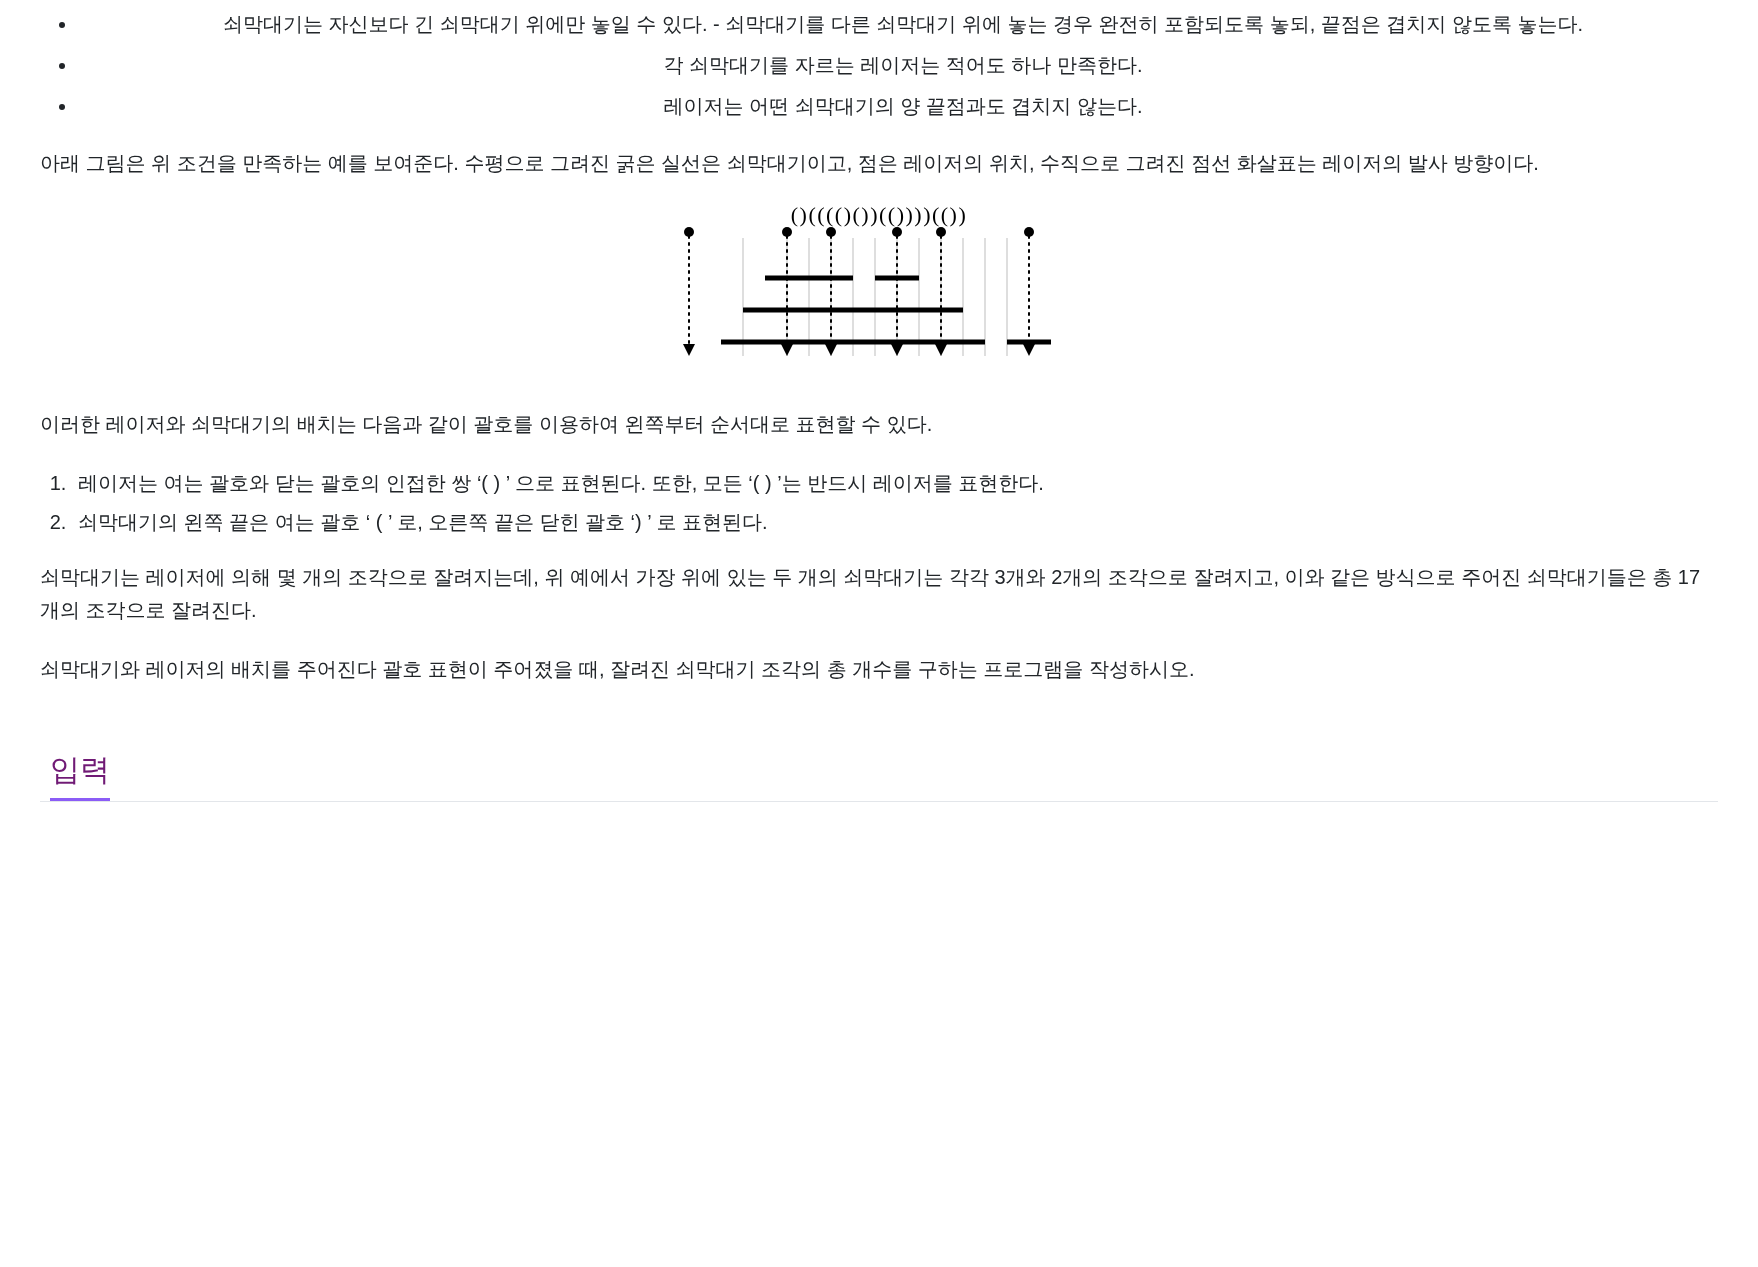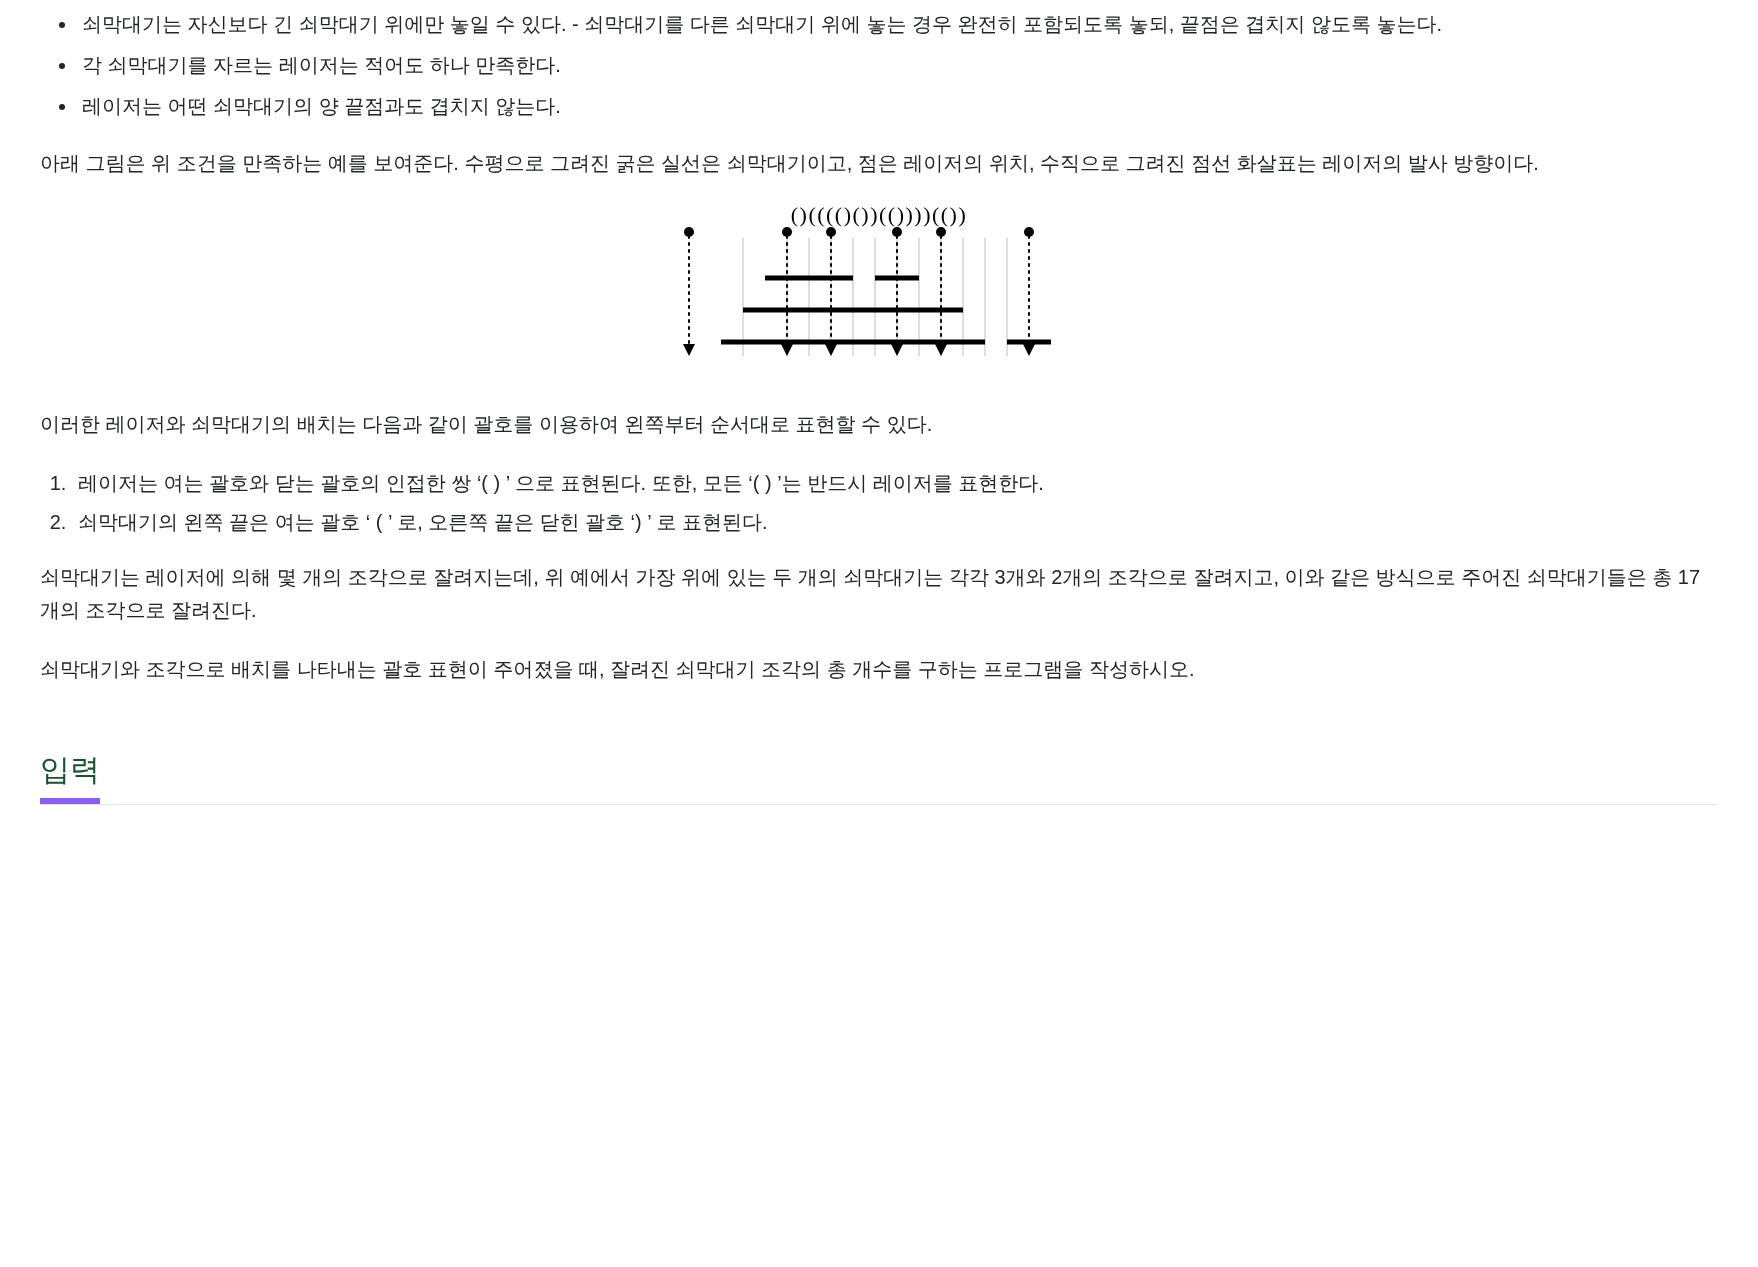--- a/index.html
+++ b/index.html
@@ -24,20 +24,21 @@
     padding: 0 4px 0 6px;
   }
   ul.cond {
     margin: 0 0 24px 0;
     padding-left: 44px;
     list-style: disc;
   }
   ul.cond li {
     margin: 0 0 8px 0;
     padding-left: 4px;
+    text-align: center;
   }
   ol.rules {
     margin: 8px 0 22px 0;
     padding-left: 38px;
     list-style: decimal;
   }
   ol.rules li {
     margin: 0 0 6px 0;
     padding-left: 6px;
   }
@@ -45,25 +46,25 @@
     margin: 14px 0 22px 0;
     display: flex;
     justify-content: center;
   }
   .figure svg {
     display: block;
   }
   h2.section {
     font-size: 30px;
     font-weight: 400;
-    color: #14532d;
-    margin: 40px 0 0 6px;
+    color: #701a75;
+    margin: 40px 0 0 16px;
     padding: 0 0 10px 0;
     display: inline-block;
-    border-bottom: 6px solid #8b5cf6;
+    border-bottom: 3px solid #8b5cf6;
     line-height: 1.2;
   }
   .section-rule {
     border: none;
     border-top: 1px solid #e3e6ea;
     margin: 0 6px 26px 6px;
     padding: 0;
     height: 0;
   }
   .section-wrap {
@@ -149,21 +150,21 @@
   </div>
 
   <p class="para">이러한 레이저와 쇠막대기의 배치는 다음과 같이 괄호를 이용하여 왼쪽부터 순서대로 표현할 수 있다.</p>
 
   <ol class="rules">
     <li>레이저는 여는 괄호와 닫는 괄호의 인접한 쌍 ‘( ) ’ 으로 표현된다. 또한, 모든 ‘( ) ’는 반드시 레이저를 표현한다.</li>
     <li>쇠막대기의 왼쪽 끝은 여는 괄호 ‘ ( ’ 로, 오른쪽 끝은 닫힌 괄호 ‘) ’ 로 표현된다.</li>
   </ol>
 
   <p class="para">쇠막대기는 레이저에 의해 몇 개의 조각으로 잘려지는데, 위 예에서 가장 위에 있는 두 개의 쇠막대기는 각각 3개와 2개의 조각으로 잘려지고, 이와 같은 방식으로 주어진 쇠막대기들은 총 17개의 조각으로 잘려진다.</p>
-  <p class="para">쇠막대기와 조각으로 배치를 나타내는 괄호 표현이 주어졌을 때, 잘려진 쇠막대기 조각의 총 개수를 구하는 프로그램을 작성하시오.</p>
+  <p class="para">쇠막대기와 레이저의 배치를 주어진다 괄호 표현이 주어졌을 때, 잘려진 쇠막대기 조각의 총 개수를 구하는 프로그램을 작성하시오.</p>
 
   <div class="section-wrap">
     <div class="sect-head-row">
       <h2 class="section">입력</h2>
     </div>
     <hr class="section-rule">
   </div>
 
 
 </div>

